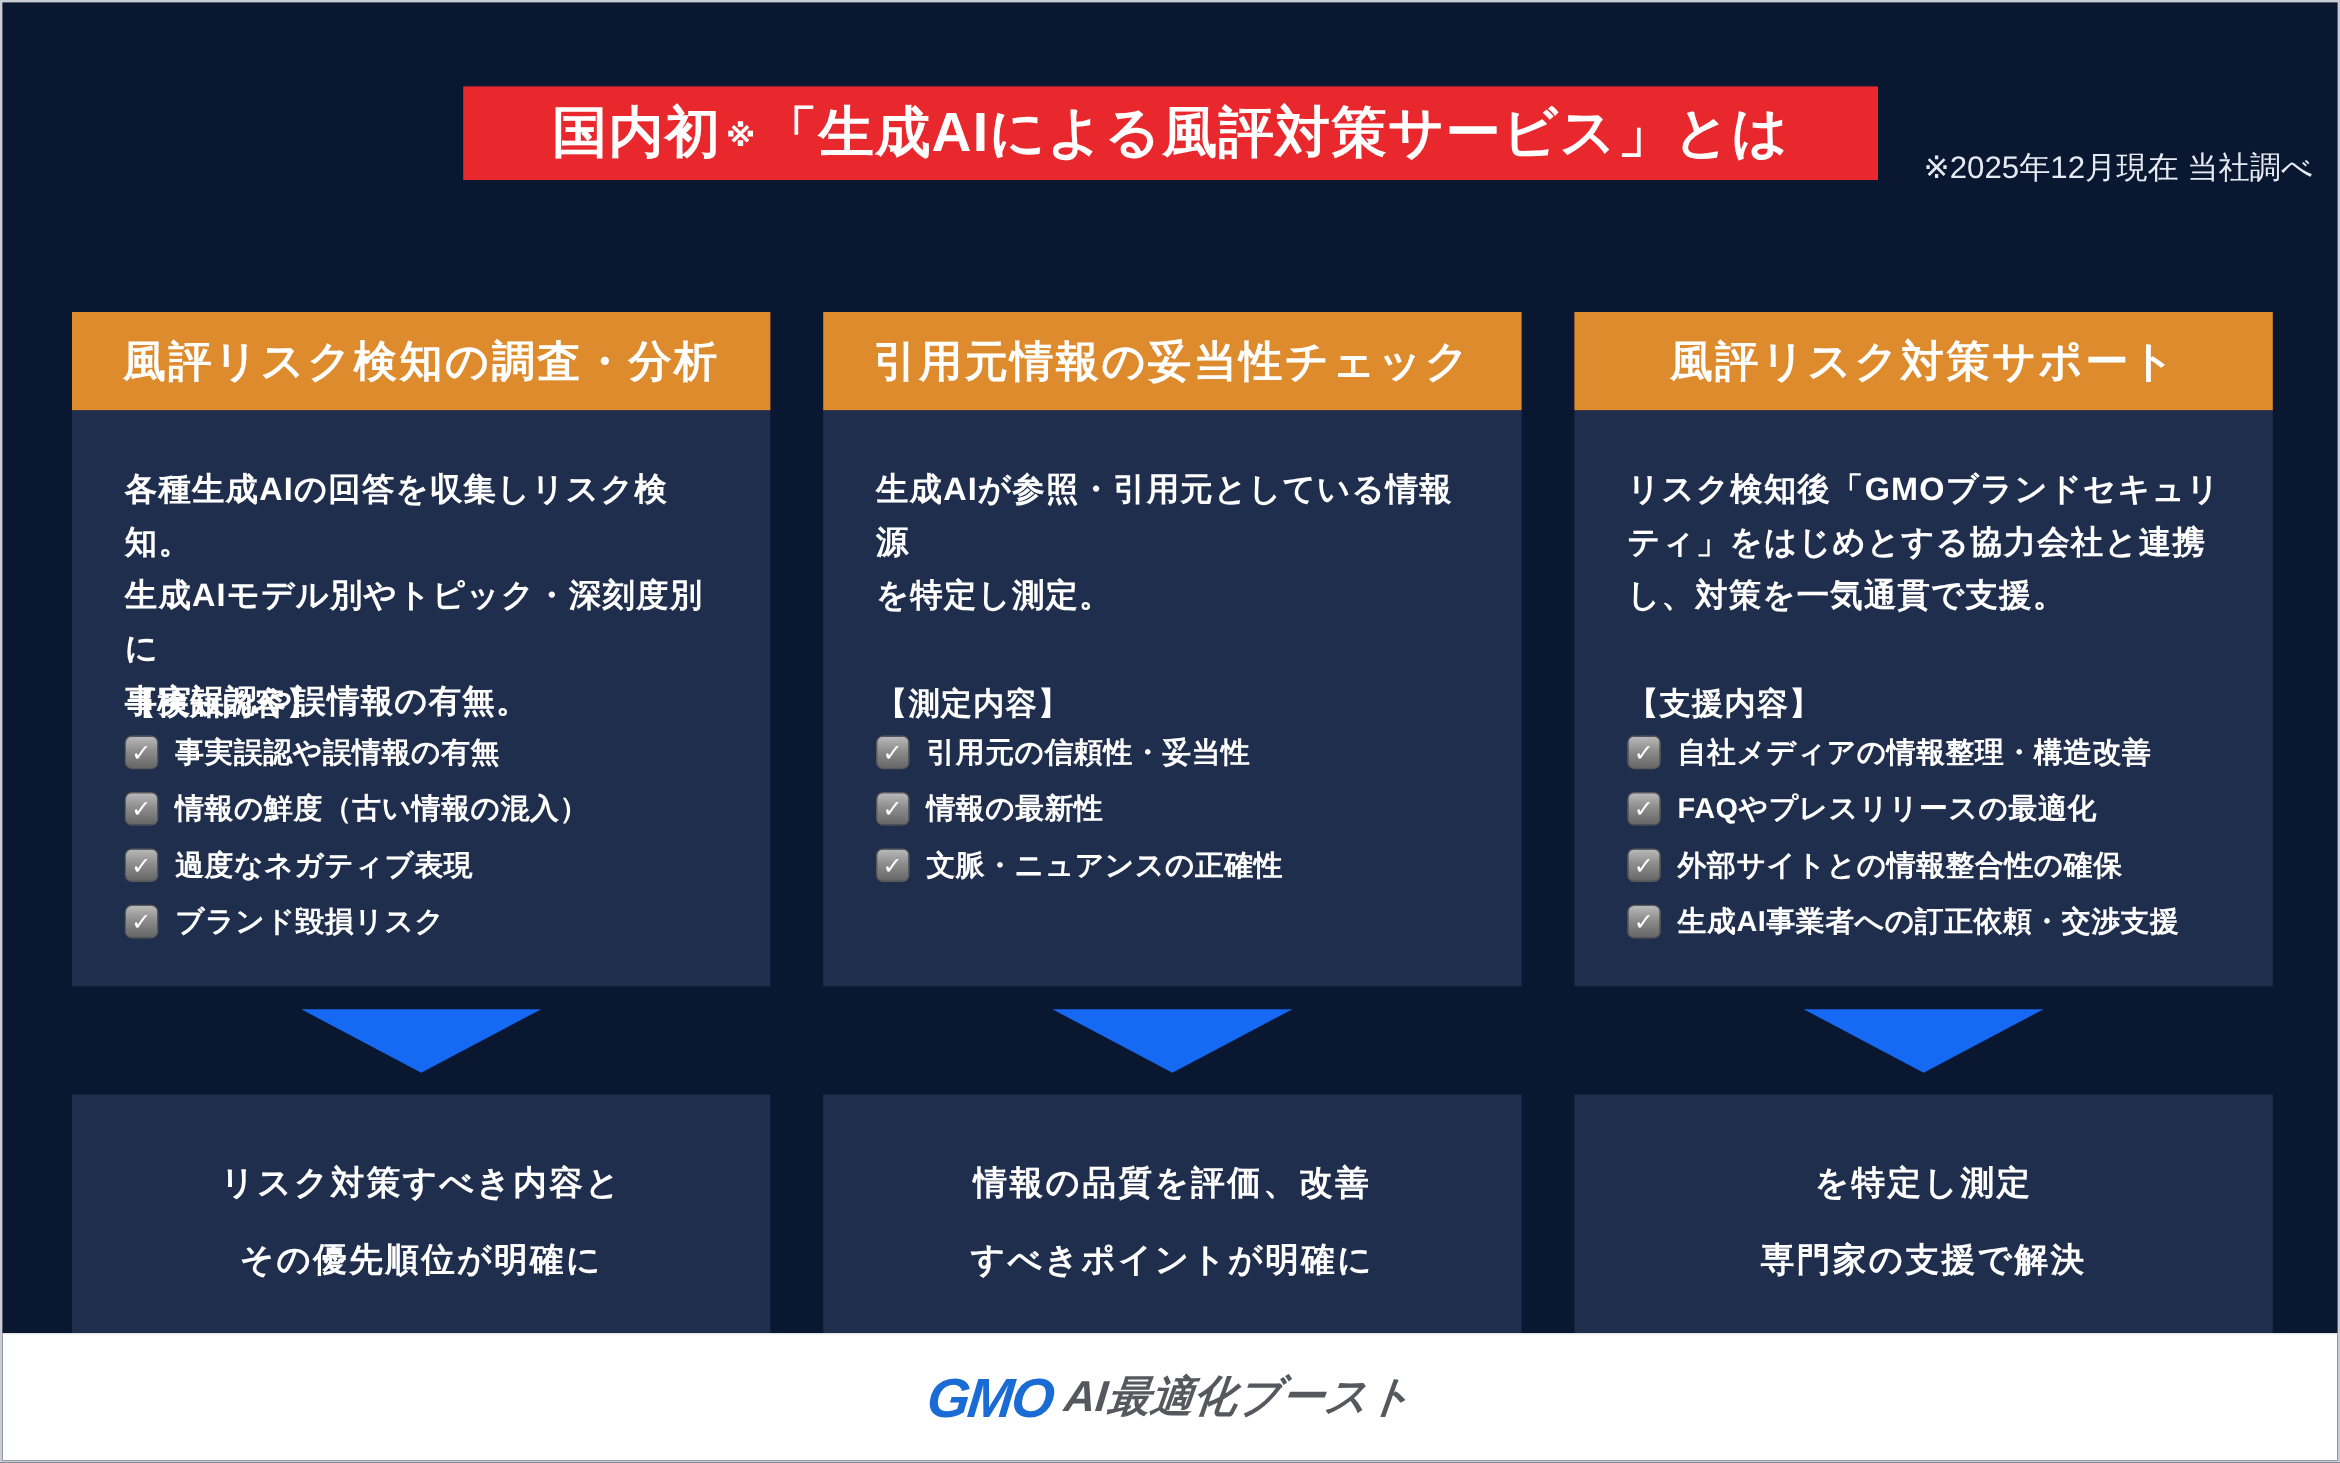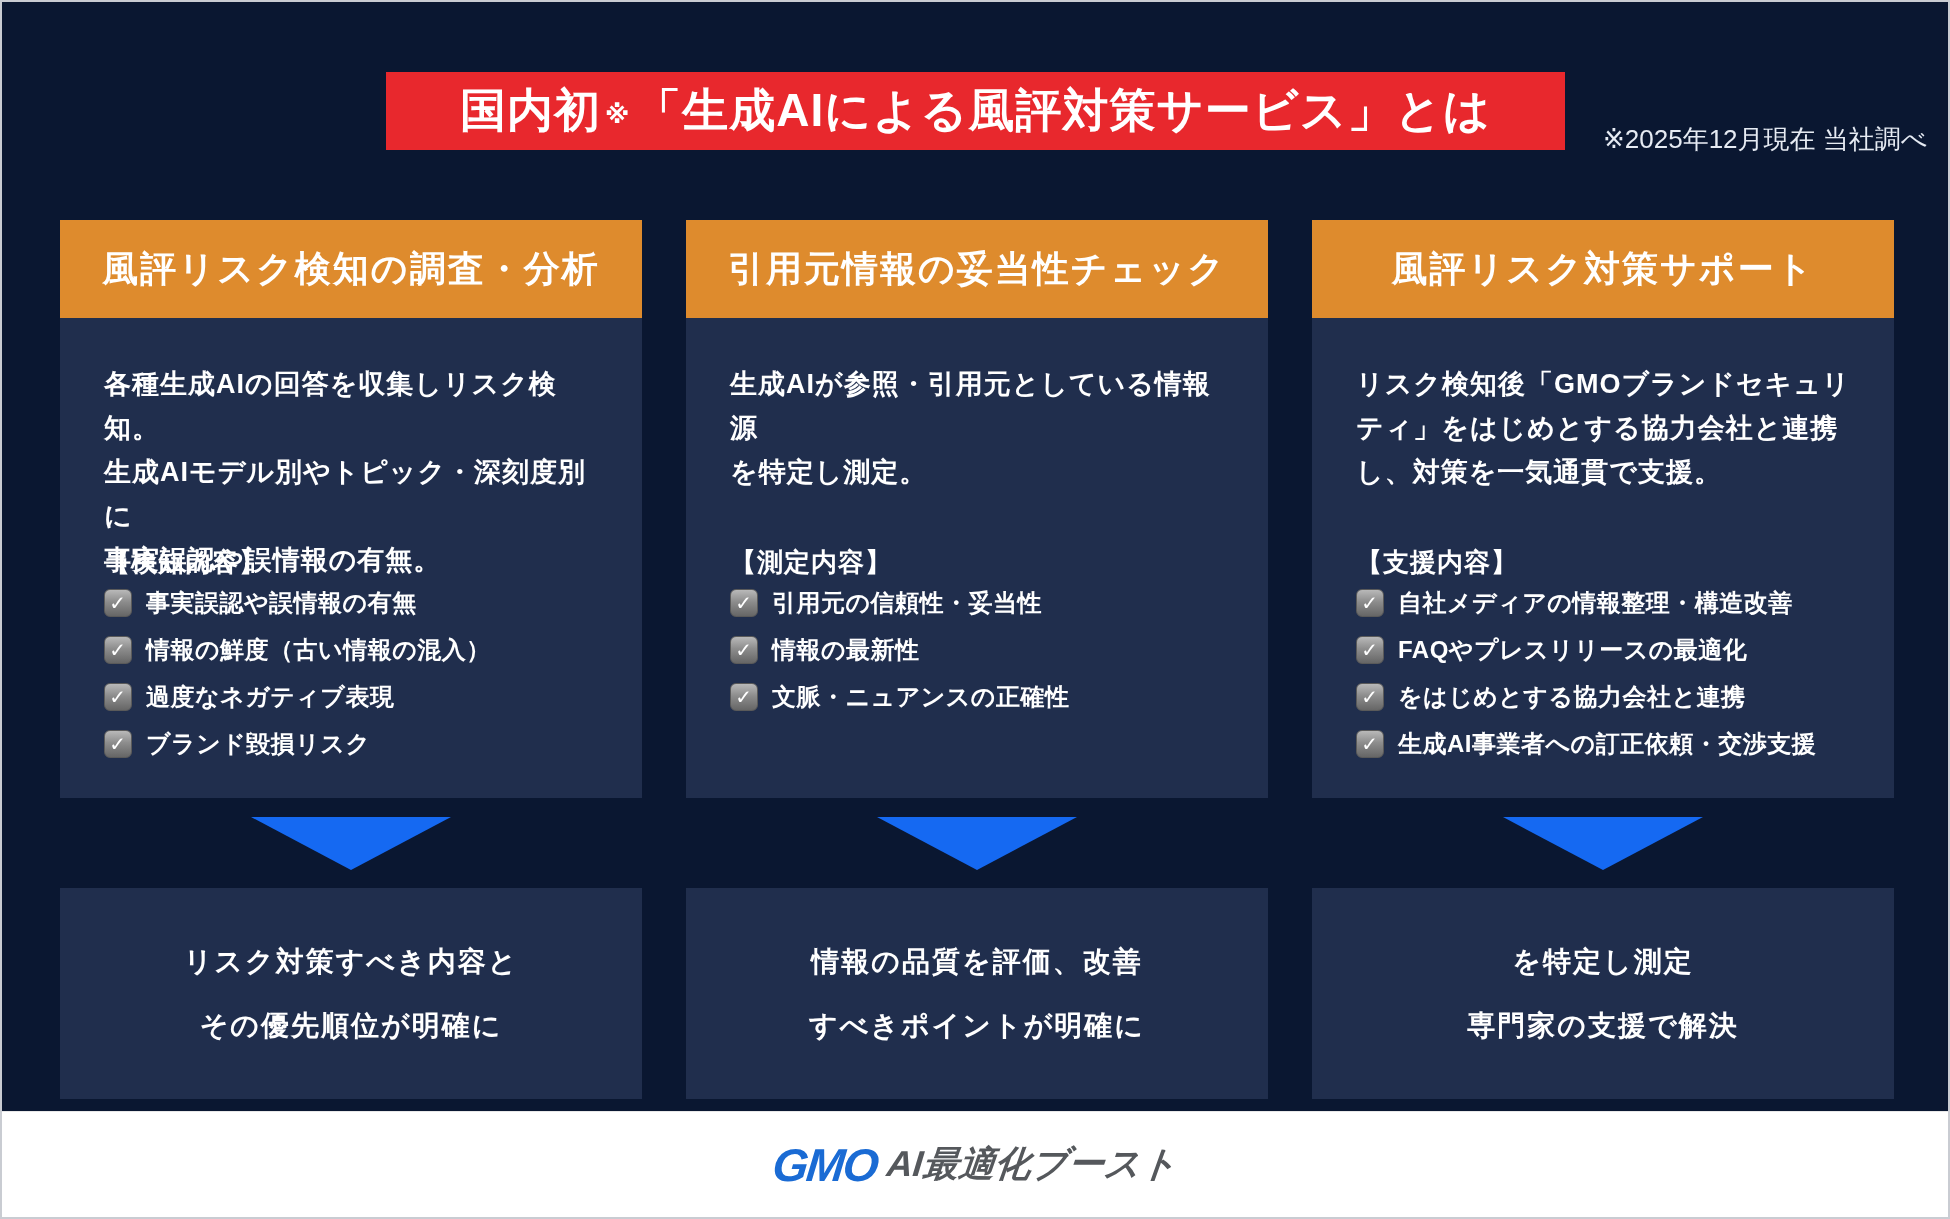--- a/index.html
+++ b/index.html
@@ -35,23 +35,23 @@
     position:absolute;left:1601px;top:120px;
     color:#e6ebf3;font-size:26px;white-space:nowrap;
   }
   
   .columns{
     position:absolute;left:58px;top:218px;width:1834px;
     display:flex;gap:44px;
   }
   .column{width:582px;display:flex;flex-direction:column;}
   .col-header{
-    height:98px;background:var(--orange);
-    display:flex;align-items:center;justify-content:center;
-    color:#fff;font-size:36px;font-weight:bold;letter-spacing:2px;white-space:nowrap;
+    height:82px;background:var(--orange);
+    display:flex;align-items:center;justify-content:center;
+    color:#fff;font-size:36px;font-weight:bold;letter-spacing:2px;white-space:nowrap;margin-top:40px;
   }
   .col-body{
     position:relative;height:480px;background:var(--box);
     padding:44px 42px 0 44px;color:#fff;
   }
   .desc{font-size:27px;font-weight:bold;line-height:44px;letter-spacing:1px;}
   .list-block{position:absolute;left:44px;top:227px;right:30px;}
   .list-title{font-size:26px;font-weight:bold;margin-bottom:7px;letter-spacing:1px;}
   .check-item{
     display:flex;align-items:center;gap:14px;
@@ -188,21 +188,21 @@
           <div class="check-item">
             <span class="check-icon">✓</span>
             <span>自社メディアの情報整理・構造改善</span>
           </div>
           <div class="check-item">
             <span class="check-icon">✓</span>
             <span>FAQやプレスリリースの最適化</span>
           </div>
           <div class="check-item">
             <span class="check-icon">✓</span>
-            <span>をはじめとする協力会社と連携</span>
+            <span>外部サイトとの情報整合性の確保</span>
           </div>
           <div class="check-item">
             <span class="check-icon">✓</span>
             <span>生成AI事業者への訂正依頼・交渉支援</span>
           </div>
         </div>
       </div>
       <div class="arrow"></div>
       <div class="result-box">
         <span>を特定し測定</span>

